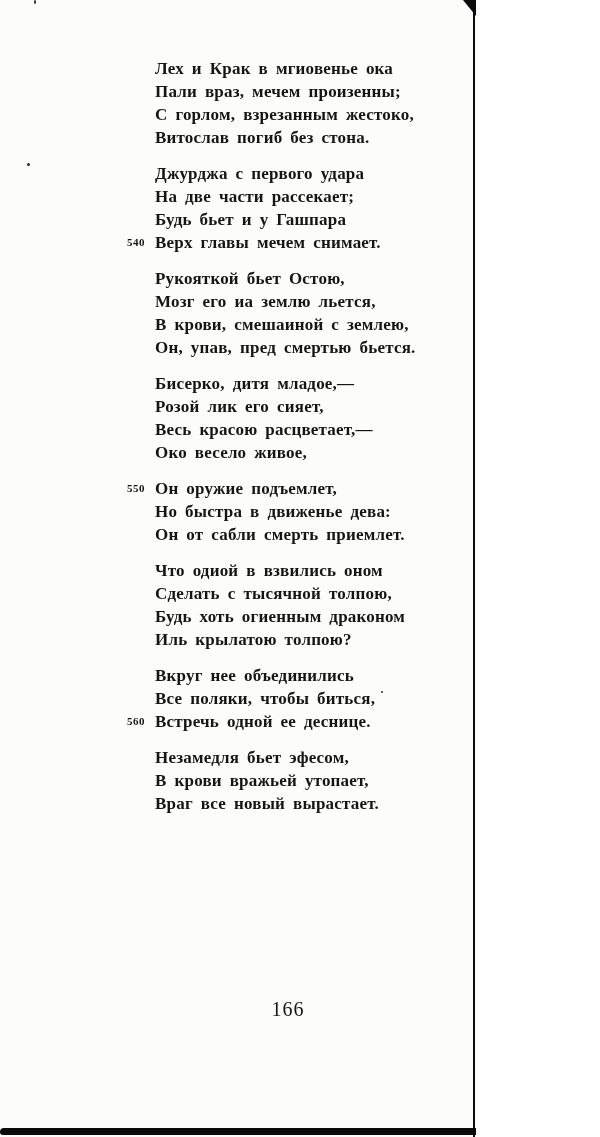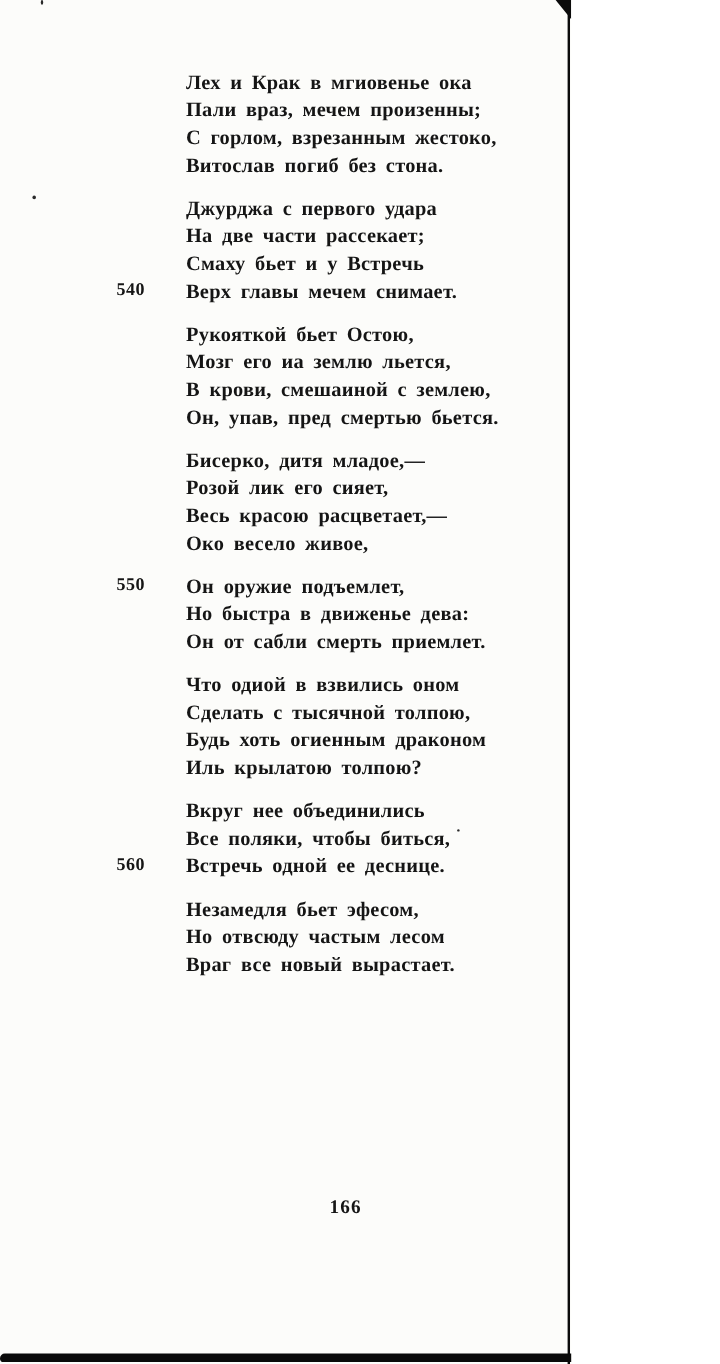--- a/index.html
+++ b/index.html
@@ -25,34 +25,34 @@
     font-weight: bold;
     letter-spacing: 0.2px;
     word-spacing: 3.5px;
     white-space: nowrap;
   }
   .num {
     position: absolute;
     left: -58px;
     top: 2px;
     width: 48px;
-    text-align: left;
-    font-size: 15px;
+    text-align: right;
+    font-size: 11px;
     line-height: 18px;
     letter-spacing: 0.5px;
     word-spacing: 0;
   }
   .pagenum {
     position: absolute;
     top: 998px;
     left: 0;
     width: 576px;
     text-align: center;
-    font-size: 16px;
-    font-weight: bold;
+    font-size: 20px;
+    font-weight: normal;
     letter-spacing: 1px;
   }
   
   .edge-line {
     position: absolute;
     right: 1px; top: 0;
     width: 2px; height: 1137px;
     background: #0b0b0b;
   }
   .corner-tri {
@@ -98,21 +98,21 @@
     <div class="stanza">
       <div class="line"><span>Лех и Крак в мгиовенье ока</span></div>
       <div class="line"><span>Пали враз, мечем произенны;</span></div>
       <div class="line"><span>С горлом, взрезанным жестоко,</span></div>
       <div class="line"><span>Витослав погиб без стона.</span></div>
     </div>
 
     <div class="stanza">
       <div class="line"><span>Джурджа с первого удара</span></div>
       <div class="line"><span>На две части рассекает;</span></div>
-      <div class="line"><span>Смаху бьет и у Встречь</span></div>
+      <div class="line"><span>Будь бьет и у Гашпара</span></div>
       <div class="line"><span class="num">540</span><span>Верх главы мечем снимает.</span></div>
     </div>
 
     <div class="stanza">
       <div class="line"><span>Рукояткой бьет Остою,</span></div>
       <div class="line"><span>Мозг его иа землю льется,</span></div>
       <div class="line"><span>В крови, смешаиной с землею,</span></div>
       <div class="line"><span>Он, упав, пред смертью бьется.</span></div>
     </div>
 
@@ -138,21 +138,21 @@
 
     <div class="stanza">
       <div class="line"><span>Вкруг нее объединились</span></div>
       <div class="line"><span>Все поляки, чтобы биться,</span></div>
       <div class="line"><span class="num">560</span><span>Встречь одной ее деснице.</span></div>
     </div>
 
 
     <div class="stanza">
       <div class="line"><span>Незамедля бьет эфесом,</span></div>
-      <div class="line"><span>Но отвсюду частым лесом</span></div>
+      <div class="line"><span>В крови вражьей утопает,</span></div>
       <div class="line"><span>Враг все новый вырастает.</span></div>
     </div>
 
   </div>
 
   <div class="pagenum">166</div>
 
   <div class="edge-line"></div>
   <div class="corner-tri"></div>
   <div class="bottom-band"></div>

